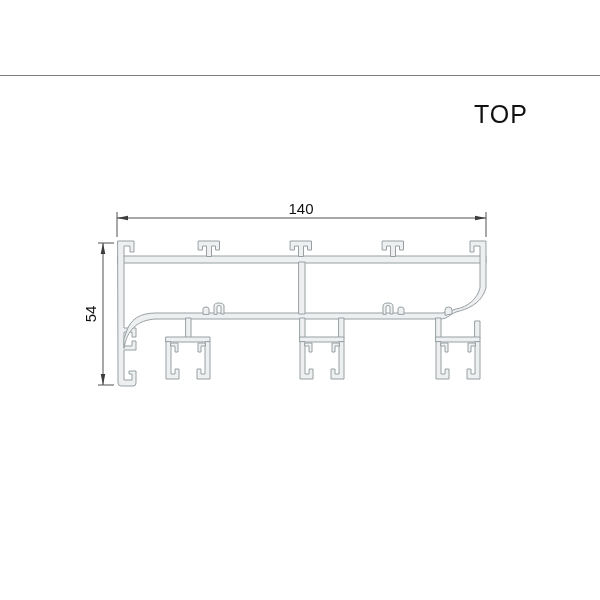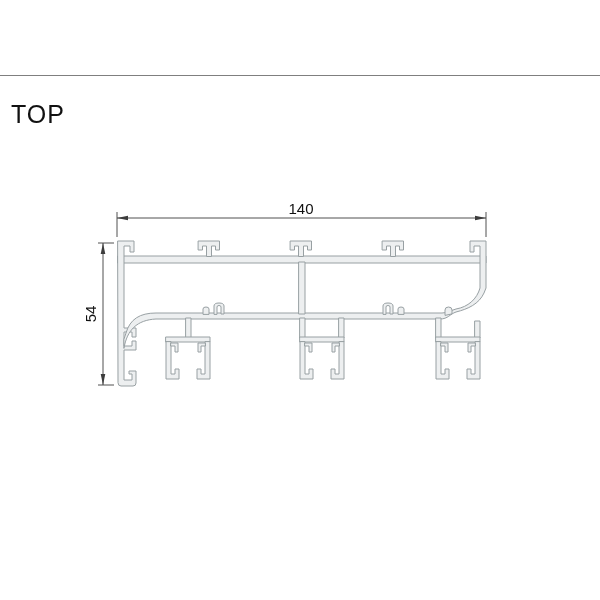--- a/index.html
+++ b/index.html
@@ -1,20 +1,20 @@
 <!DOCTYPE html>
 <html><head>
 <meta charset="utf-8">
 <style>
   html,body{margin:0;padding:0;background:#ffffff;}
   .canvas{position:relative;width:600px;height:600px;background:#ffffff;overflow:hidden;
           font-family:"Liberation Sans", sans-serif;}
   .top-rule{position:absolute;left:0;top:75px;width:600px;height:0;
             border-top:1px solid #7f7f7f;}
-  .drawing-title{position:absolute;left:0;top:100px;width:528px;text-align:left;
+  .drawing-title{position:absolute;left:0;top:100px;width:528px;text-align:right;
                  font-size:25px;letter-spacing:1px;color:#111111;font-weight:400;
                  padding-left:11px;box-sizing:border-box;}
   svg{position:absolute;left:0;top:0;}
   .w{fill:#edeff0;stroke:#98a0a3;stroke-width:1;stroke-linejoin:round;stroke-linecap:round;}
   .dimline{stroke:#3c3c3c;stroke-width:0.9;fill:none;}
   .arrow{fill:#3c3c3c;stroke:none;}
   .dimtext{fill:#111111;font-family:"Liberation Sans",sans-serif;font-size:15px;}
 </style>
 </head>
 <body>

